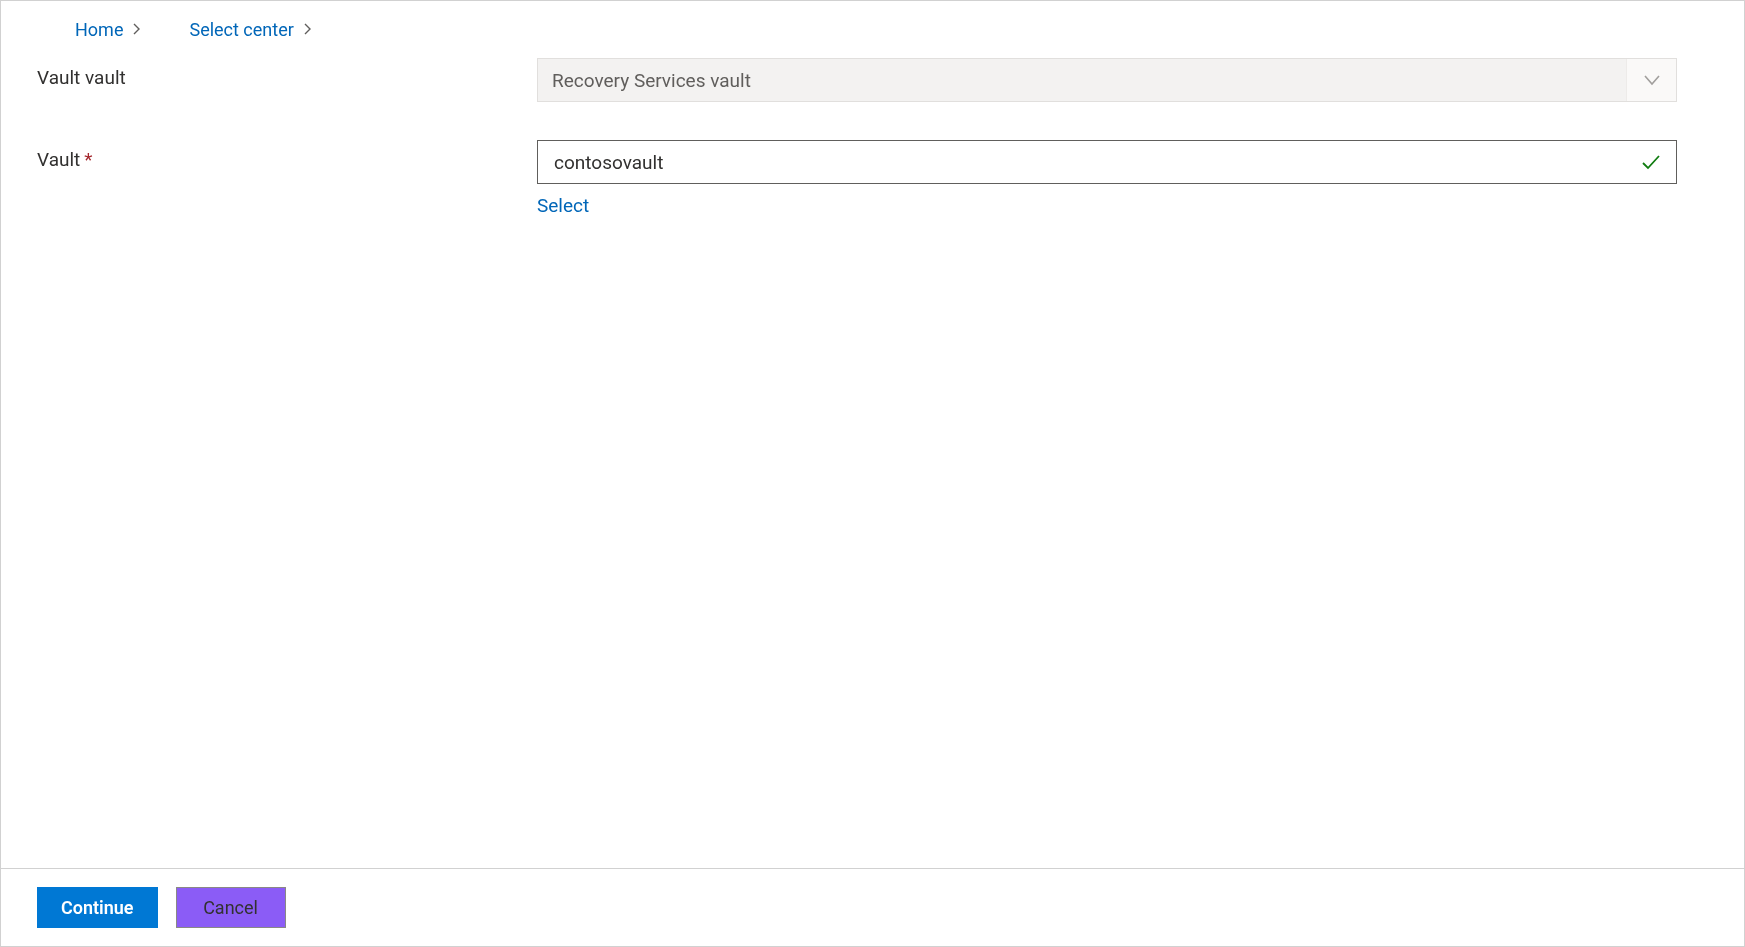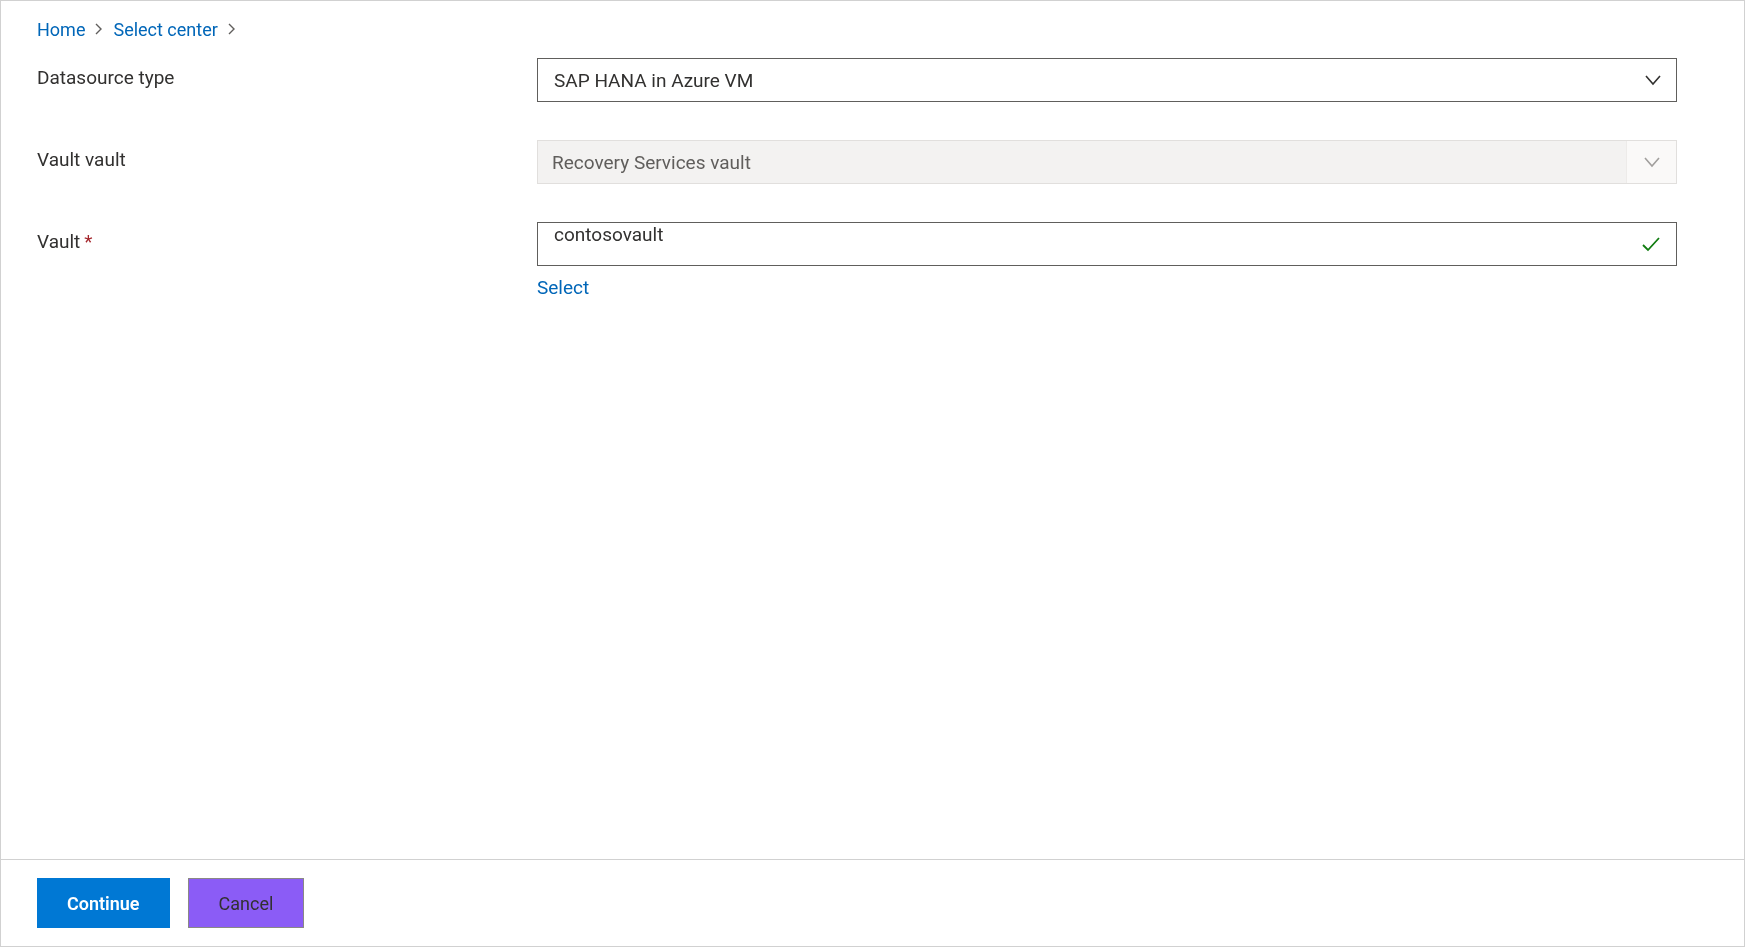--- a/index.html
+++ b/index.html
@@ -25,20 +25,21 @@
       display: flex;
       align-items: center;
       gap: 8px;
       font-size: 18px;
       margin-bottom: 18px;
     }
     .breadcrumb a {
       color: #0066b8;
       text-decoration: none;
       cursor: pointer;
+      margin-left: 38px;
     }
     .breadcrumb-sep {
       color: #605e5c;
       font-size: 16px;
     }
     .title-row {
       display: flex;
       align-items: flex-start;
       justify-content: space-between;
       margin-bottom: 80px;
@@ -146,20 +147,21 @@
       transform: none;
       border-left: 1px solid #edebe9;
       display: flex;
       align-items: center;
       justify-content: center;
       background: #faf9f8;
     }
     .input-box {
       position: relative;
       display: flex;
+      align-items: center;
       border: 1px solid #605e5c;
       background: #ffffff;
       height: 44px;
       padding: 0 16px;
       font-size: 19px;
       color: #323130;
       width: 100%;
     }
     .valid-check {
       position: absolute;
@@ -189,23 +191,23 @@
       border-top: 1px solid #d1d1d1;
       padding: 18px 36px;
       display: flex;
       gap: 18px;
       background: #ffffff;
     }
     .btn {
       display: inline-flex;
       align-items: center;
       justify-content: center;
-      height: 50px;
+      height: 41px;
       min-width: 110px;
-      padding: 0 30px;
+      padding: 0 24px;
       font-size: 18px;
       cursor: pointer;
       border: none;
       font-family: inherit;
     }
     .btn-primary {
       background: #0078d4;
       color: #ffffff;
       font-weight: 600;
     }
@@ -230,35 +232,20 @@
     <span class="breadcrumb-sep">
       <svg width="12" height="12" viewBox="0 0 12 12" fill="none">
           <path d="M3 1 L8 6 L3 11" stroke="#605e5c" stroke-width="1.4"></path>
         </svg>
     </span>
   </nav>
 
 
   <div class="form-area">
 
-    <div class="form-row">
-      <div class="form-label-col">
-        <span class="form-label">Datasource type</span>
-      </div>
-      <div class="form-field-col">
-        <div class="select-box">
-          <span>SAP HANA in Azure VM</span>
-          <span class="select-arrow">
-            <svg viewBox="0 0 18 18">
-                <path d="M2 5 L9 13 L16 5"></path>
-              </svg>
-          </span>
-        </div>
-      </div>
-    </div>
 
     <div class="form-row">
       <div class="form-label-col">
         <span class="form-label">Vault vault</span>
       </div>
       <div class="form-field-col">
         <div class="select-box disabled">
           <span>Recovery Services vault</span>
           <span class="select-arrow">
             <svg viewBox="0 0 18 18">

